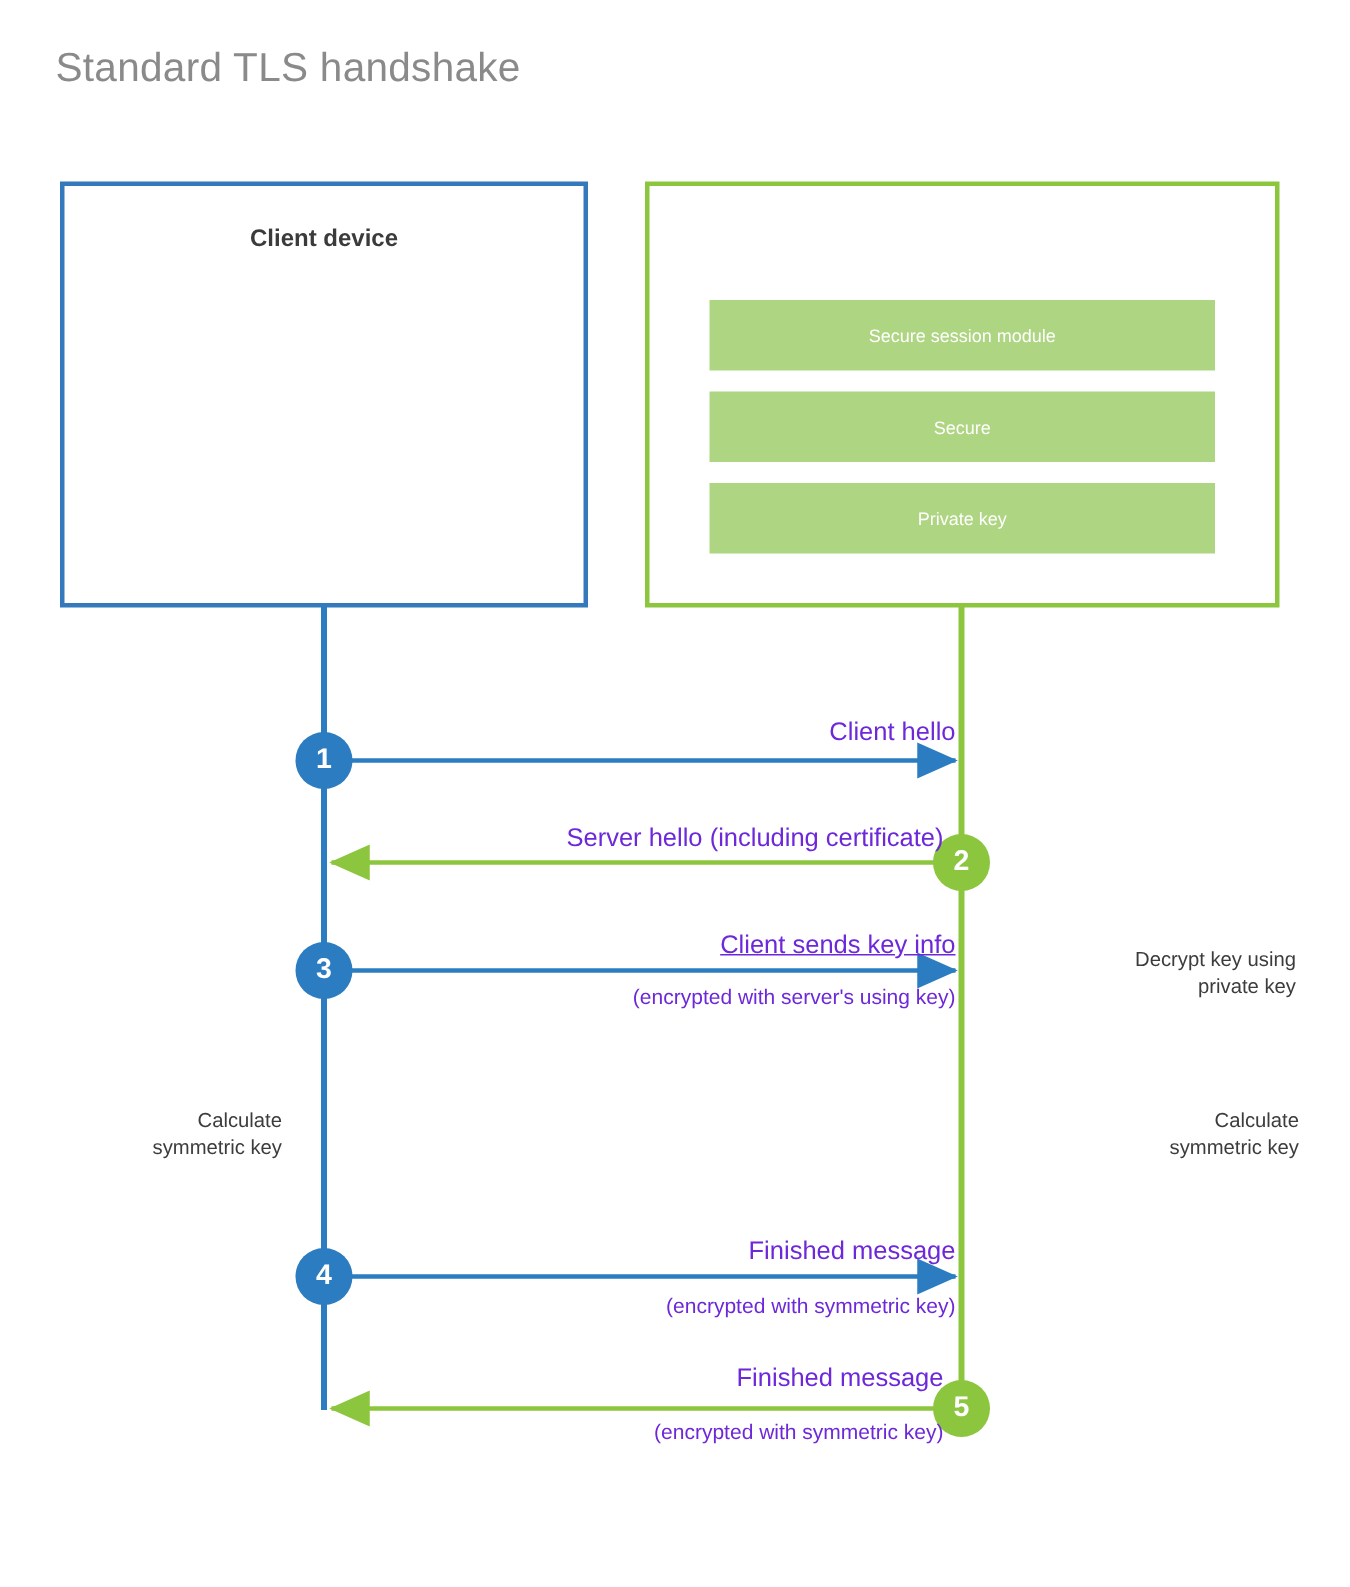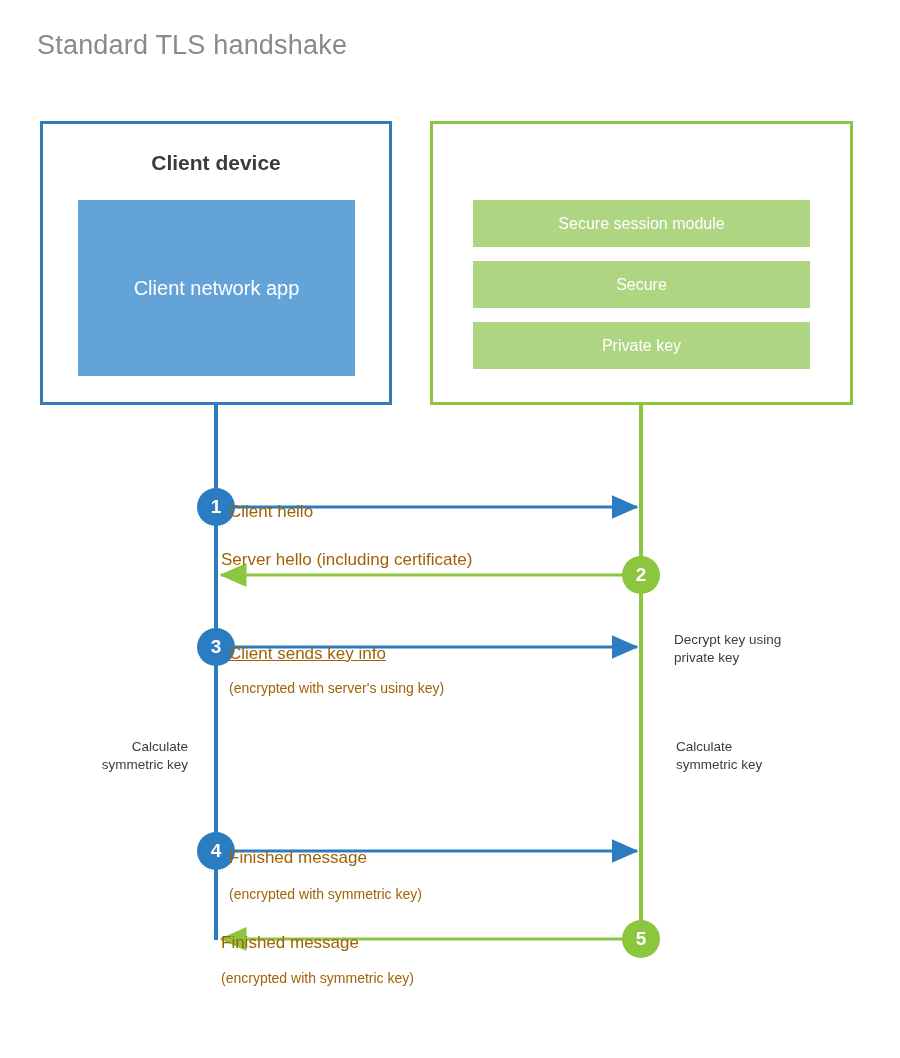--- a/index.html
+++ b/index.html
@@ -53,21 +53,21 @@
     width: 423px;
     height: 284px;
     border: 3px solid #8cc63e;
   }
   .entity-title {
     position: absolute;
     left: 0;
     right: 0;
     top: 27px;
     text-align: center;
-    font-size: 21px;
+    font-size: 16px;
     font-weight: bold;
     color: #3b3b3b;
   }
 
   .client-app-box {
     position: absolute;
     left: 35px;
     top: 76px;
     width: 277px;
     height: 176px;
@@ -84,21 +84,21 @@
   .server-bars {
     position: absolute;
     left: 40px;
     top: 76px;
     width: 337px;
   }
   .server-bar {
     height: 47px;
     background: #aed581;
     color: #ffffff;
-    font-size: 16px;
+    font-size: 12px;
     display: flex;
     align-items: center;
     justify-content: center;
     margin-bottom: 14px;
   }
 
   
   #flow-svg {
     position: absolute;
     left: 0;
@@ -119,55 +119,52 @@
     color: #ffffff;
     font-size: 19px;
     font-weight: bold;
   }
   .step-circle.client-step { background: #2b7cc0; }
   .step-circle.server-step { background: #8cc63e; }
 
   
   .msg-label {
     position: absolute;
-    text-align: left;
-    color: #a16207;
+    text-align: right;
+    color: #6d28d9;
     white-space: nowrap;
-    margin-top: 24px;
   }
   .msg-label .primary {
     font-size: 17px;
     line-height: 1.2;
   }
   .msg-label .secondary {
     font-size: 14px;
     line-height: 1.2;
   }
 
   .side-note {
     position: absolute;
     font-size: 13.5px;
     color: #3c3c3c;
     line-height: 1.35;
     white-space: pre-line;
   }
-  .side-note.right-of-line { text-align: left; }
+  .side-note.right-of-line { text-align: right; }
   .side-note.left-of-line  { text-align: right; }
 </style>
 </head>
 <body>
 
 <div id="diagram-root">
 
   <div class="page-title">Standard TLS handshake</div>
 
   <div class="entity-box client">
     <div class="entity-title">Client device</div>
-    <div class="client-app-box">Client network
-app</div>
   </div>
 
   <div class="entity-box server">
     <div class="server-bars">
       <div class="server-bar">Secure session module</div>
       <div class="server-bar">Secure</div>
       <div class="server-bar">Private key</div>
     </div>
   </div>
 
@@ -199,21 +196,21 @@
   <div class="step-circle client-step" style="left:197px; top:488px;">1</div>
   <div class="step-circle server-step" style="left:622px; top:556px;">2</div>
   <div class="step-circle client-step" style="left:197px; top:628px;">3</div>
   <div class="step-circle client-step" style="left:197px; top:832px;">4</div>
   <div class="step-circle server-step" style="left:622px; top:920px;">5</div>
 
   <div class="msg-label" style="left:229px; top:478px; width:408px;">
     <div class="primary">Client hello</div>
   </div>
 
-  <div class="msg-label" style="left:221px; top:526px; width:408px;">
+  <div class="msg-label" style="left:221px; top:549px; width:408px;">
     <div class="primary">Server hello (including certificate)</div>
   </div>
 
   <div class="msg-label" style="left:229px; top:620px; width:408px;text-decoration:underline;">
     <div class="primary">Client sends key info</div>
   </div>
   <div class="msg-label" style="left:229px; top:656px; width:408px;">
     <div class="secondary">(encrypted with server's using key)</div>
   </div>
 

